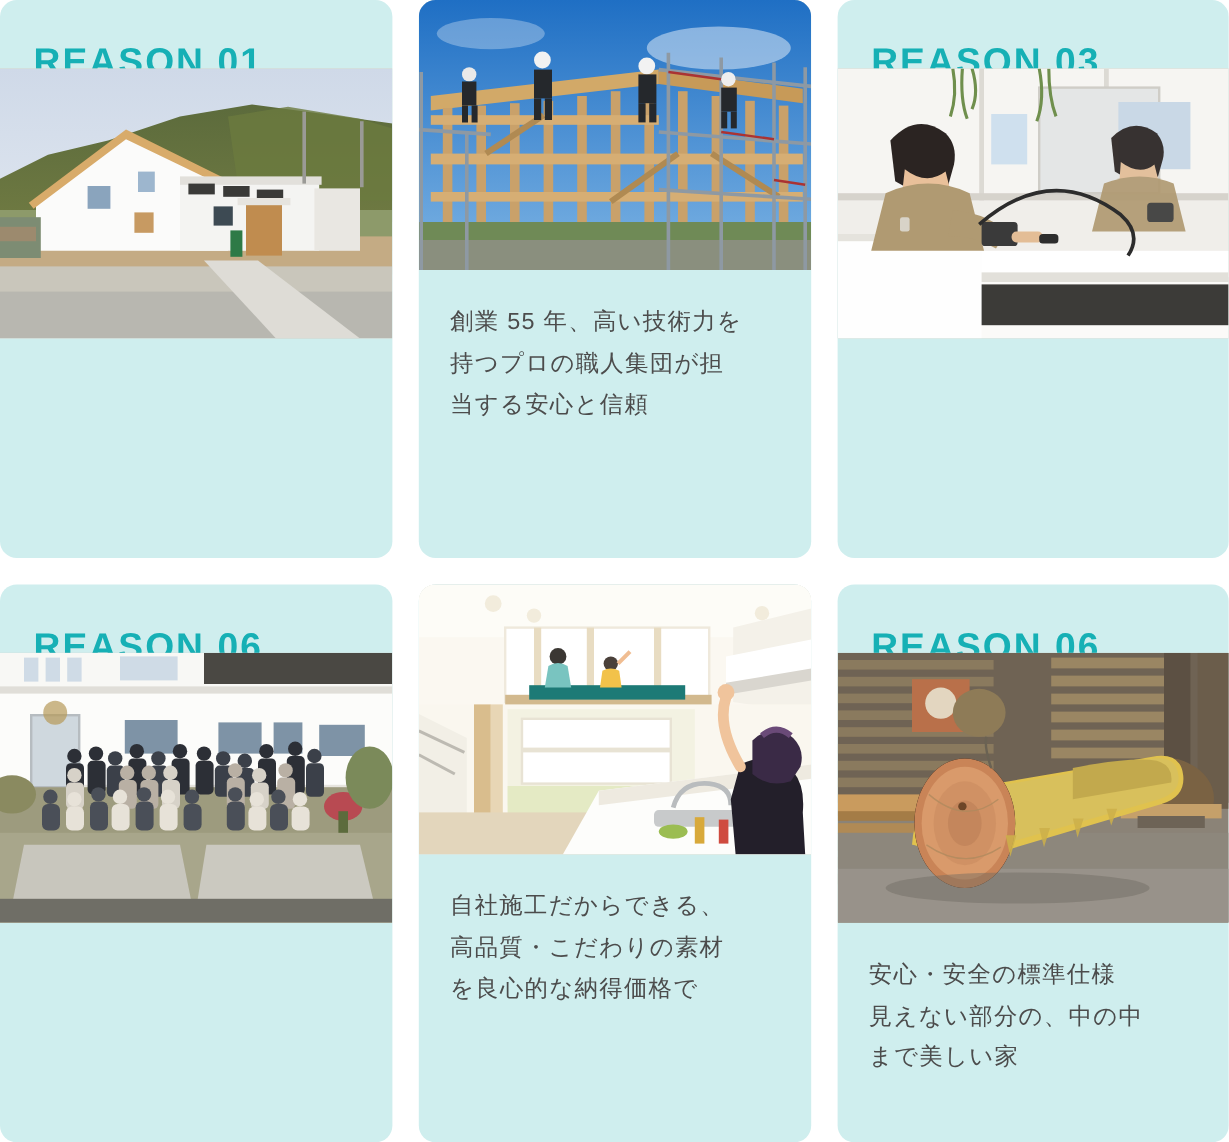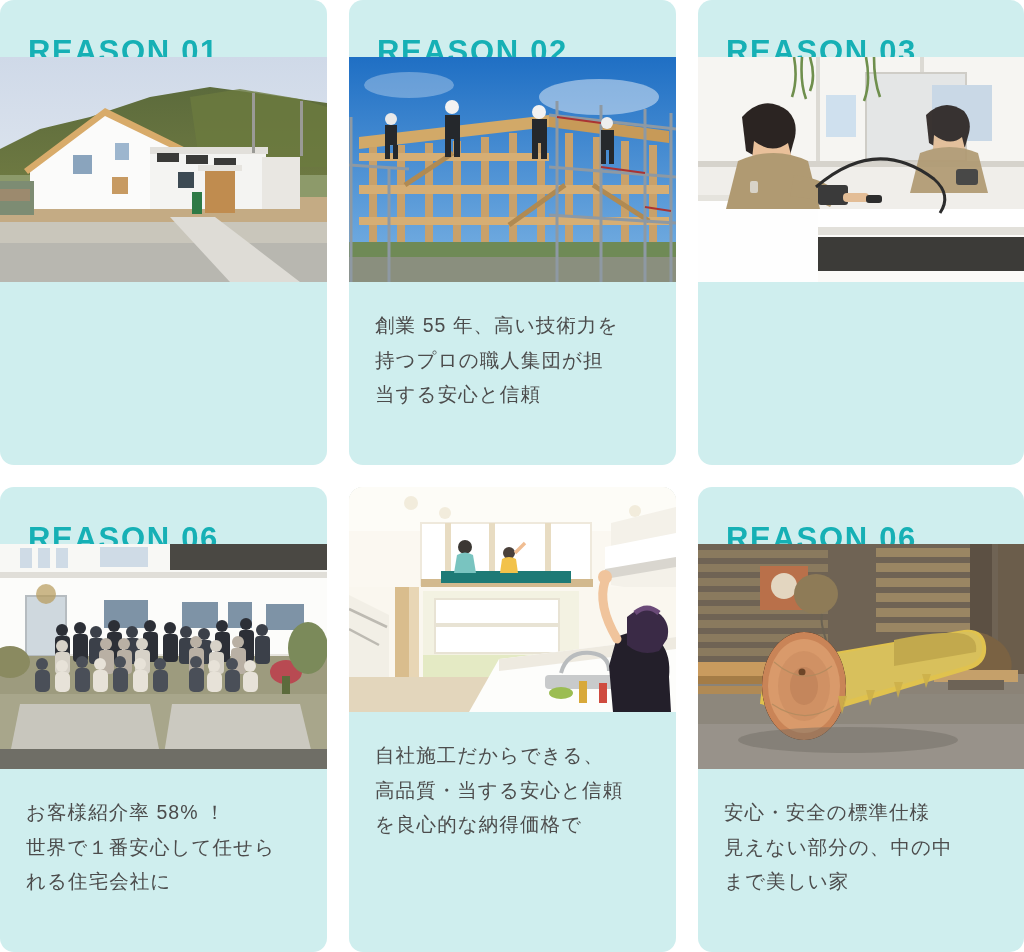--- a/index.html
+++ b/index.html
@@ -112,21 +112,20 @@
         <rect x="0" y="132" width="30" height="12" fill="#9c8a6e"></rect>
         <rect x="192" y="135" width="10" height="22" fill="#2e7a46"></rect>
         <path d="M170 160 L230 225 L300 225 L215 160 Z" fill="#dedcd6"></path>
         <rect x="252" y="36" width="3" height="60" fill="#9a9a96"></rect>
         <rect x="300" y="44" width="3" height="55" fill="#9a9a96"></rect>
       </svg>
     </div>
   </div>
 
   <div class="reason-card">
-    <div class="card-title">REASON 02</div>
     <div class="card-photo">
       <svg viewBox="0 0 327 225" preserveAspectRatio="none" aria-hidden="true">
         <defs>
           <linearGradient id="sky2" x1="0" y1="0" x2="0" y2="1">
             <stop offset="0" stop-color="#1f6fc4"></stop>
               <stop offset="1" stop-color="#7db4e4"></stop>
           </linearGradient>
         </defs>
         <rect width="327" height="225" fill="url(#sky2)"></rect>
         <ellipse cx="250" cy="40" rx="60" ry="18" fill="#ffffff" opacity="0.45"></ellipse>
@@ -360,23 +359,20 @@
             <circle cx="250" cy="122" r="6"></circle>
               <rect x="243" y="128" width="15" height="20" rx="5"></rect>
           </g>
         </g>
         <ellipse cx="286" cy="128" rx="16" ry="12" fill="#b84a52"></ellipse>
         <rect x="282" y="132" width="8" height="18" fill="#5c6b3c"></rect>
         <ellipse cx="308" cy="104" rx="20" ry="26" fill="#7b8a5a"></ellipse>
         <ellipse cx="10" cy="118" rx="20" ry="16" fill="#8a8a60"></ellipse>
       </svg>
     </div>
-    <div class="card-caption">お客様紹介率 58% ！
-世界で１番安心して任せら
-れる住宅会社に</div>
   </div>
 
   <div class="reason-card">
     <div class="card-photo">
       <svg viewBox="0 0 327 225" preserveAspectRatio="none" aria-hidden="true">
         <rect width="327" height="225" fill="#fbf8f1"></rect>
         <rect x="0" y="0" width="327" height="44" fill="#fdfcf7"></rect>
         <circle cx="62" cy="16" r="7" fill="#f2ecdc"></circle>
         <circle cx="96" cy="26" r="6" fill="#f2ecdc"></circle>
         <circle cx="286" cy="24" r="6" fill="#f2ecdc"></circle>
@@ -428,21 +424,21 @@
         <g>
           <path d="M268 150 q24 -12 44 6 q10 12 8 34 l2 35 h-58 l-4 -46 z" fill="#231f2a"></path>
           <path d="M278 130 q18 -16 34 -2 q10 10 6 24 l-8 12 q-18 6 -32 -6 z" fill="#3a2a46"></path>
           <path d="M286 126 q12 -10 24 0" stroke="#6a4a78" stroke-width="5" fill="none"></path>
           <path d="M268 152 q-20 -34 -12 -58" stroke="#f0c49c" stroke-width="9" fill="none" stroke-linecap="round"></path>
           <circle cx="256" cy="90" r="7" fill="#f0c49c"></circle>
         </g>
       </svg>
     </div>
     <div class="card-caption">自社施工だからできる、
-高品質・当する安心と信頼
+高品質・こだわりの素材
 を良心的な納得価格で</div>
   </div>
 
   <div class="reason-card">
     <div class="card-title">REASON 06</div>
     <div class="card-photo">
       <svg viewBox="0 0 326 225" preserveAspectRatio="none" aria-hidden="true">
         <rect width="326" height="225" fill="#8b8377"></rect>
 
         <rect x="0" y="0" width="326" height="125" fill="#6f6354"></rect>

